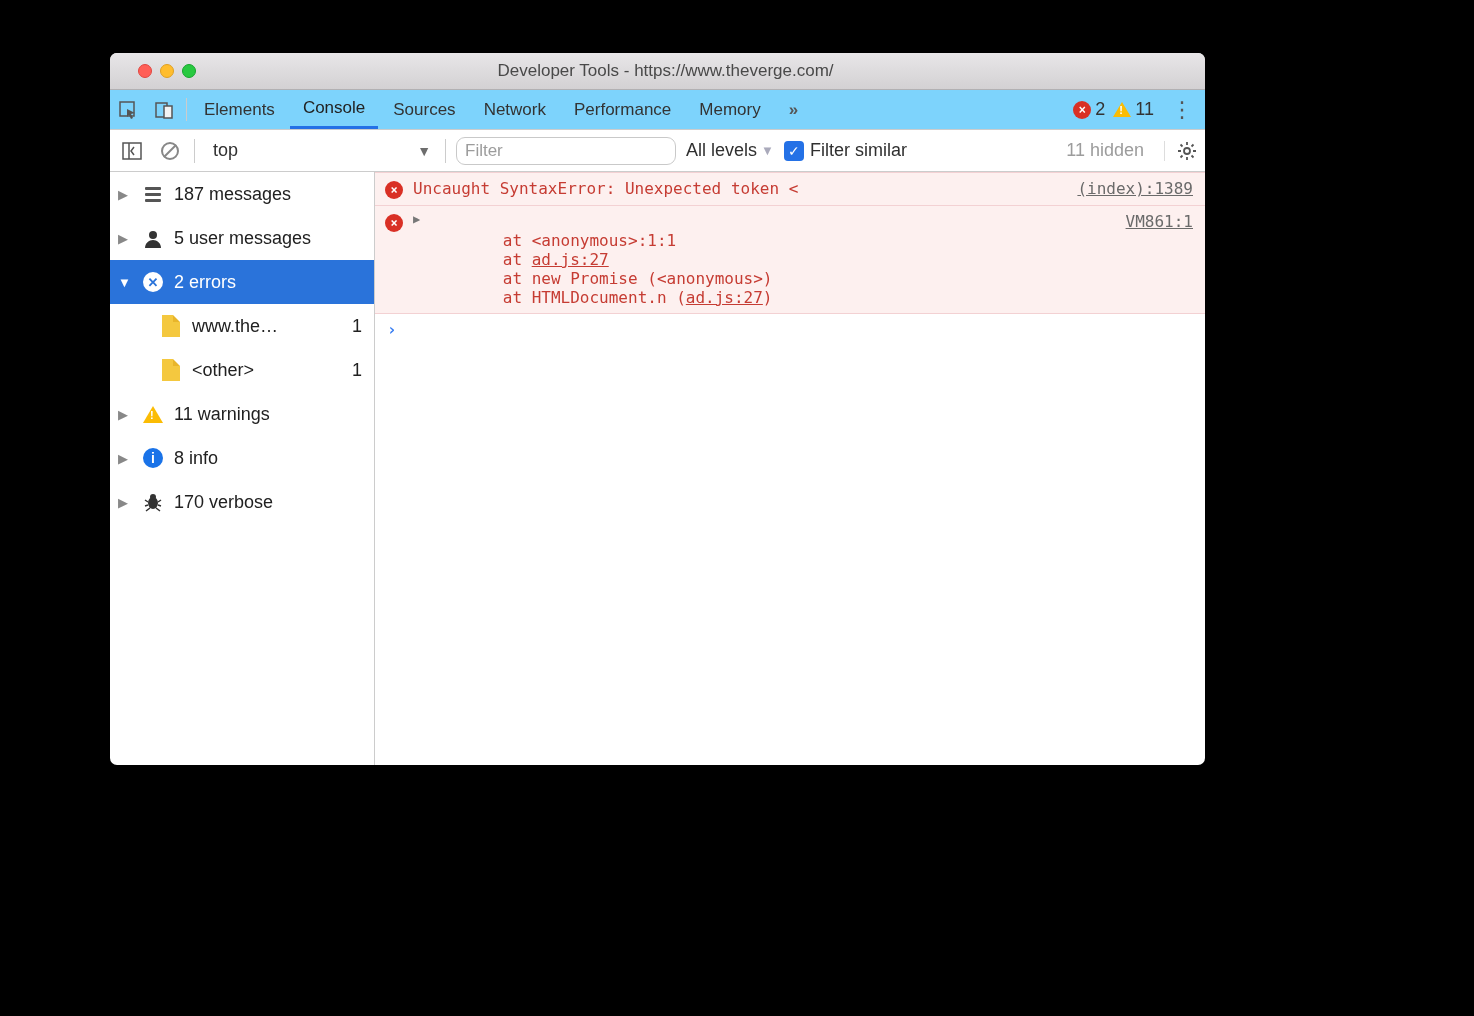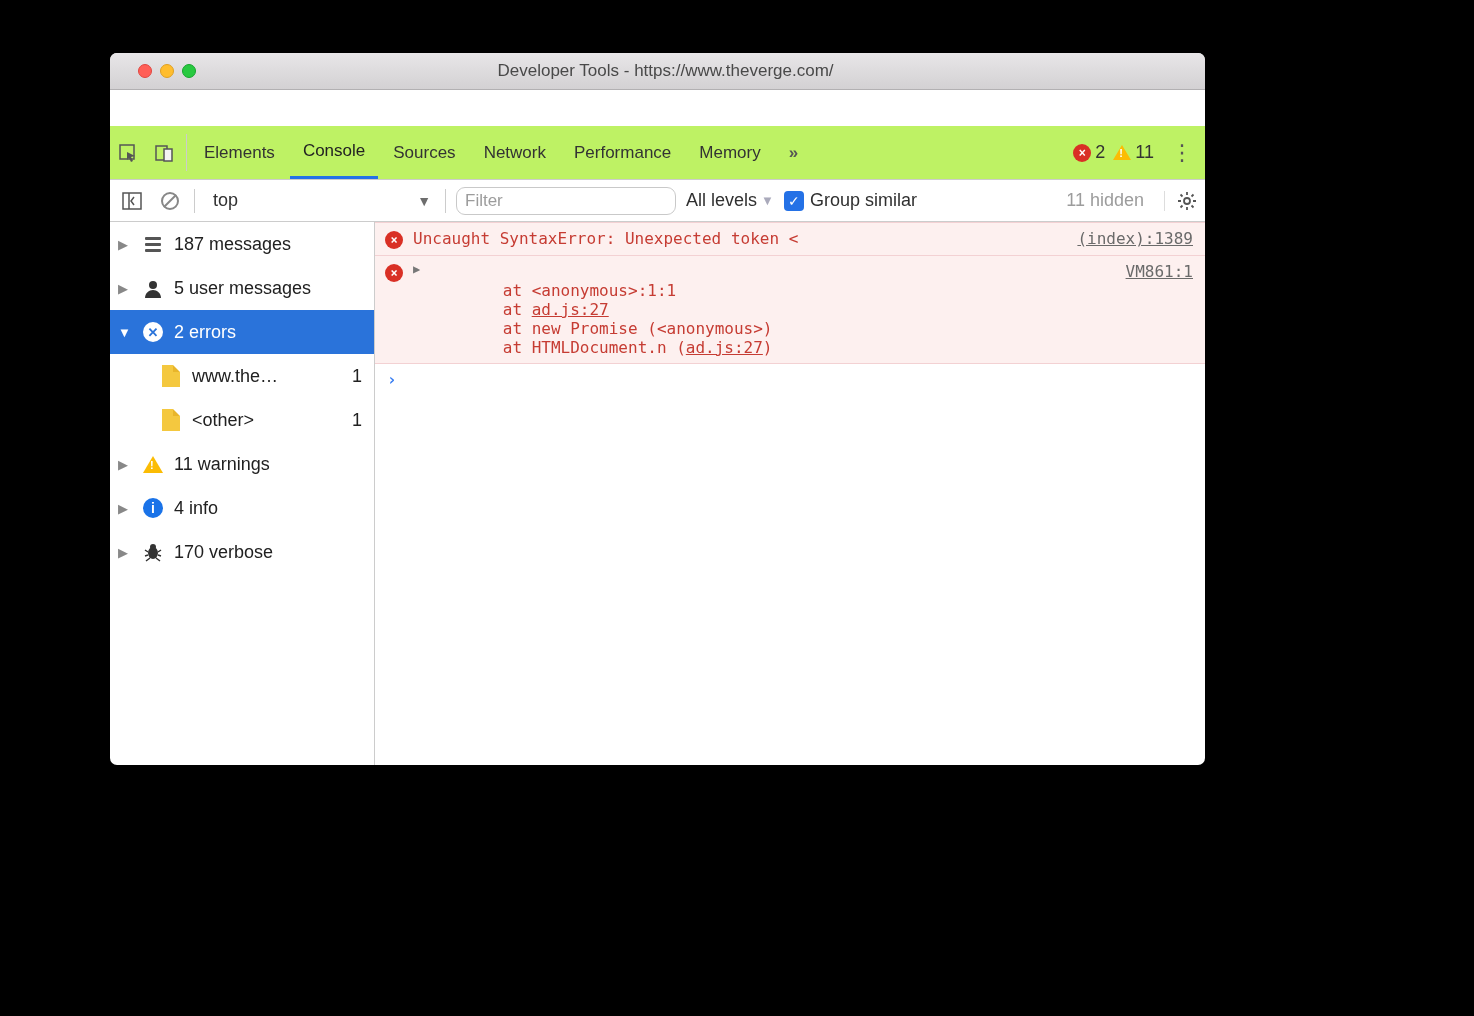--- a/index.html
+++ b/index.html
@@ -35,28 +35,27 @@
     color: #4a4a4a;
     font-size: 17px;
   }
   .traffic { display: flex; gap: 8px; }
   .dot { width: 14px; height: 14px; border-radius: 50%; }
   .dot.red { background: #ff5f57; border: 1px solid #e14640; }
   .dot.yellow { background: #ffbd2e; border: 1px solid #dfa023; }
   .dot.green { background: #28c940; border: 1px solid #17a52e; }
   .titletext { flex: 1; text-align: center; margin-left: -42px; color:#494949;}
   .tabstrip {
-    height: 54px;
-    background: #bef264;
+    height: 40px;
+    background: #7dd3fc;
     border-bottom: 1px solid #ccc;
     display: flex;
     align-items: stretch;
     font-size: 17px;
     color: #333;
-    margin-top: 36px;
   }
   .tabstrip .iconbtn {
     width: 36px;
     display: flex;
     align-items: center;
     justify-content: center;
     color: #555;
   }
   .tabstrip .divider { width:1px; background:#ccc; margin: 8px 4px; }
   .tabstrip .tab {
@@ -232,21 +231,21 @@
       <span class="arrow">▼</span>
     </div>
     <div class="divider" style="width:1px;background:#ccc;height:24px;"></div>
     <div class="filter-input">Filter</div>
     <div class="level">
       <span>All levels</span>
       <span class="arrow">▼</span>
     </div>
     <div class="chk">
       <span class="checkbox">✓</span>
-      <span>Group similar</span>
+      <span>Filter similar</span>
     </div>
     <div class="hidden-count">11 hidden</div>
     <div class="gear">
       <svg width="20" height="20" viewBox="0 0 20 20">
           <circle cx="10" cy="10" r="3" fill="none" stroke="#555" stroke-width="1.8"></circle>
           <path d="M10 1v3M10 16v3M1 10h3M16 10h3M3.5 3.5l2 2M14.5 14.5l2 2M16.5 3.5l-2 2M5.5 14.5l-2 2" stroke="#555" stroke-width="1.8"></path>
         </svg>
     </div>
   </div>
 
@@ -300,21 +299,21 @@
         <span class="ico">
             <span class="warn-tri"></span>
           </span>
         <span>11 warnings</span>
       </div>
       <div class="side-row">
         <span class="disclosure">▶</span>
         <span class="ico">
             <span class="info-ico">i</span>
           </span>
-        <span>4 info</span>
+        <span>8 info</span>
       </div>
       <div class="side-row">
         <span class="disclosure">▶</span>
         <span class="ico bug-ico">
             <svg viewBox="0 0 20 20">
               <ellipse cx="10" cy="11" rx="5" ry="6" fill="#333"></ellipse>
               <circle cx="10" cy="5" r="3" fill="#333"></circle>
               <path d="M2 8l3 2M18 8l-3 2M2 14l3-1M18 14l-3-1M3 19l4-3M17 19l-4-3" stroke="#333" stroke-width="1.5"></path>
             </svg>
           </span>

